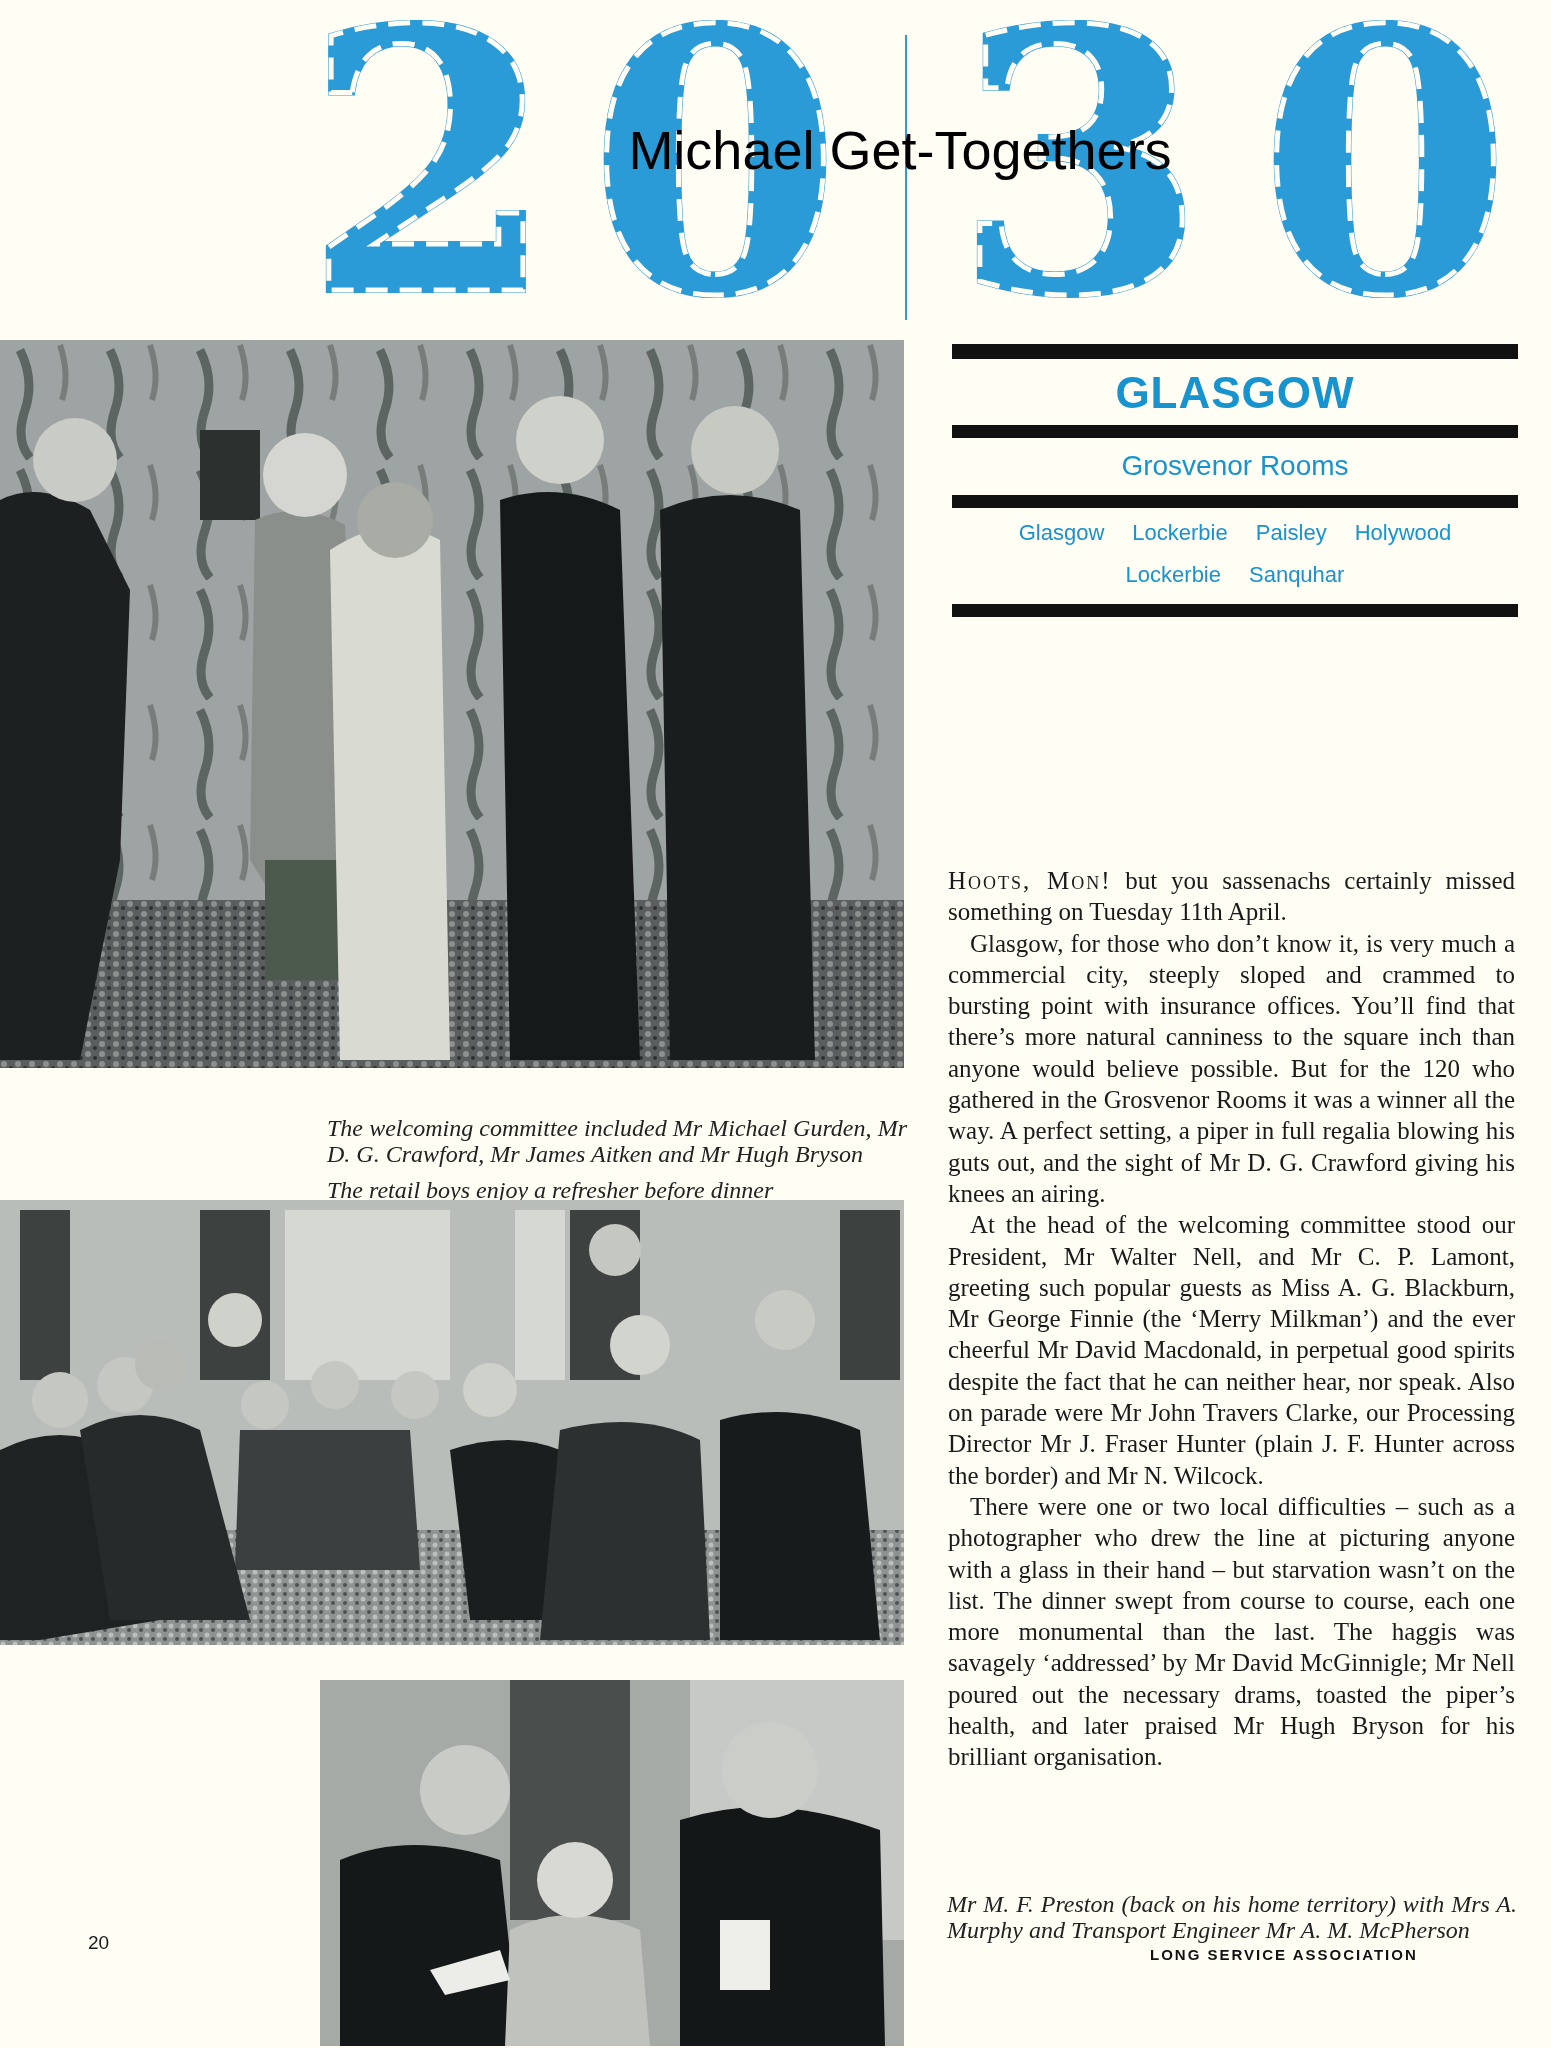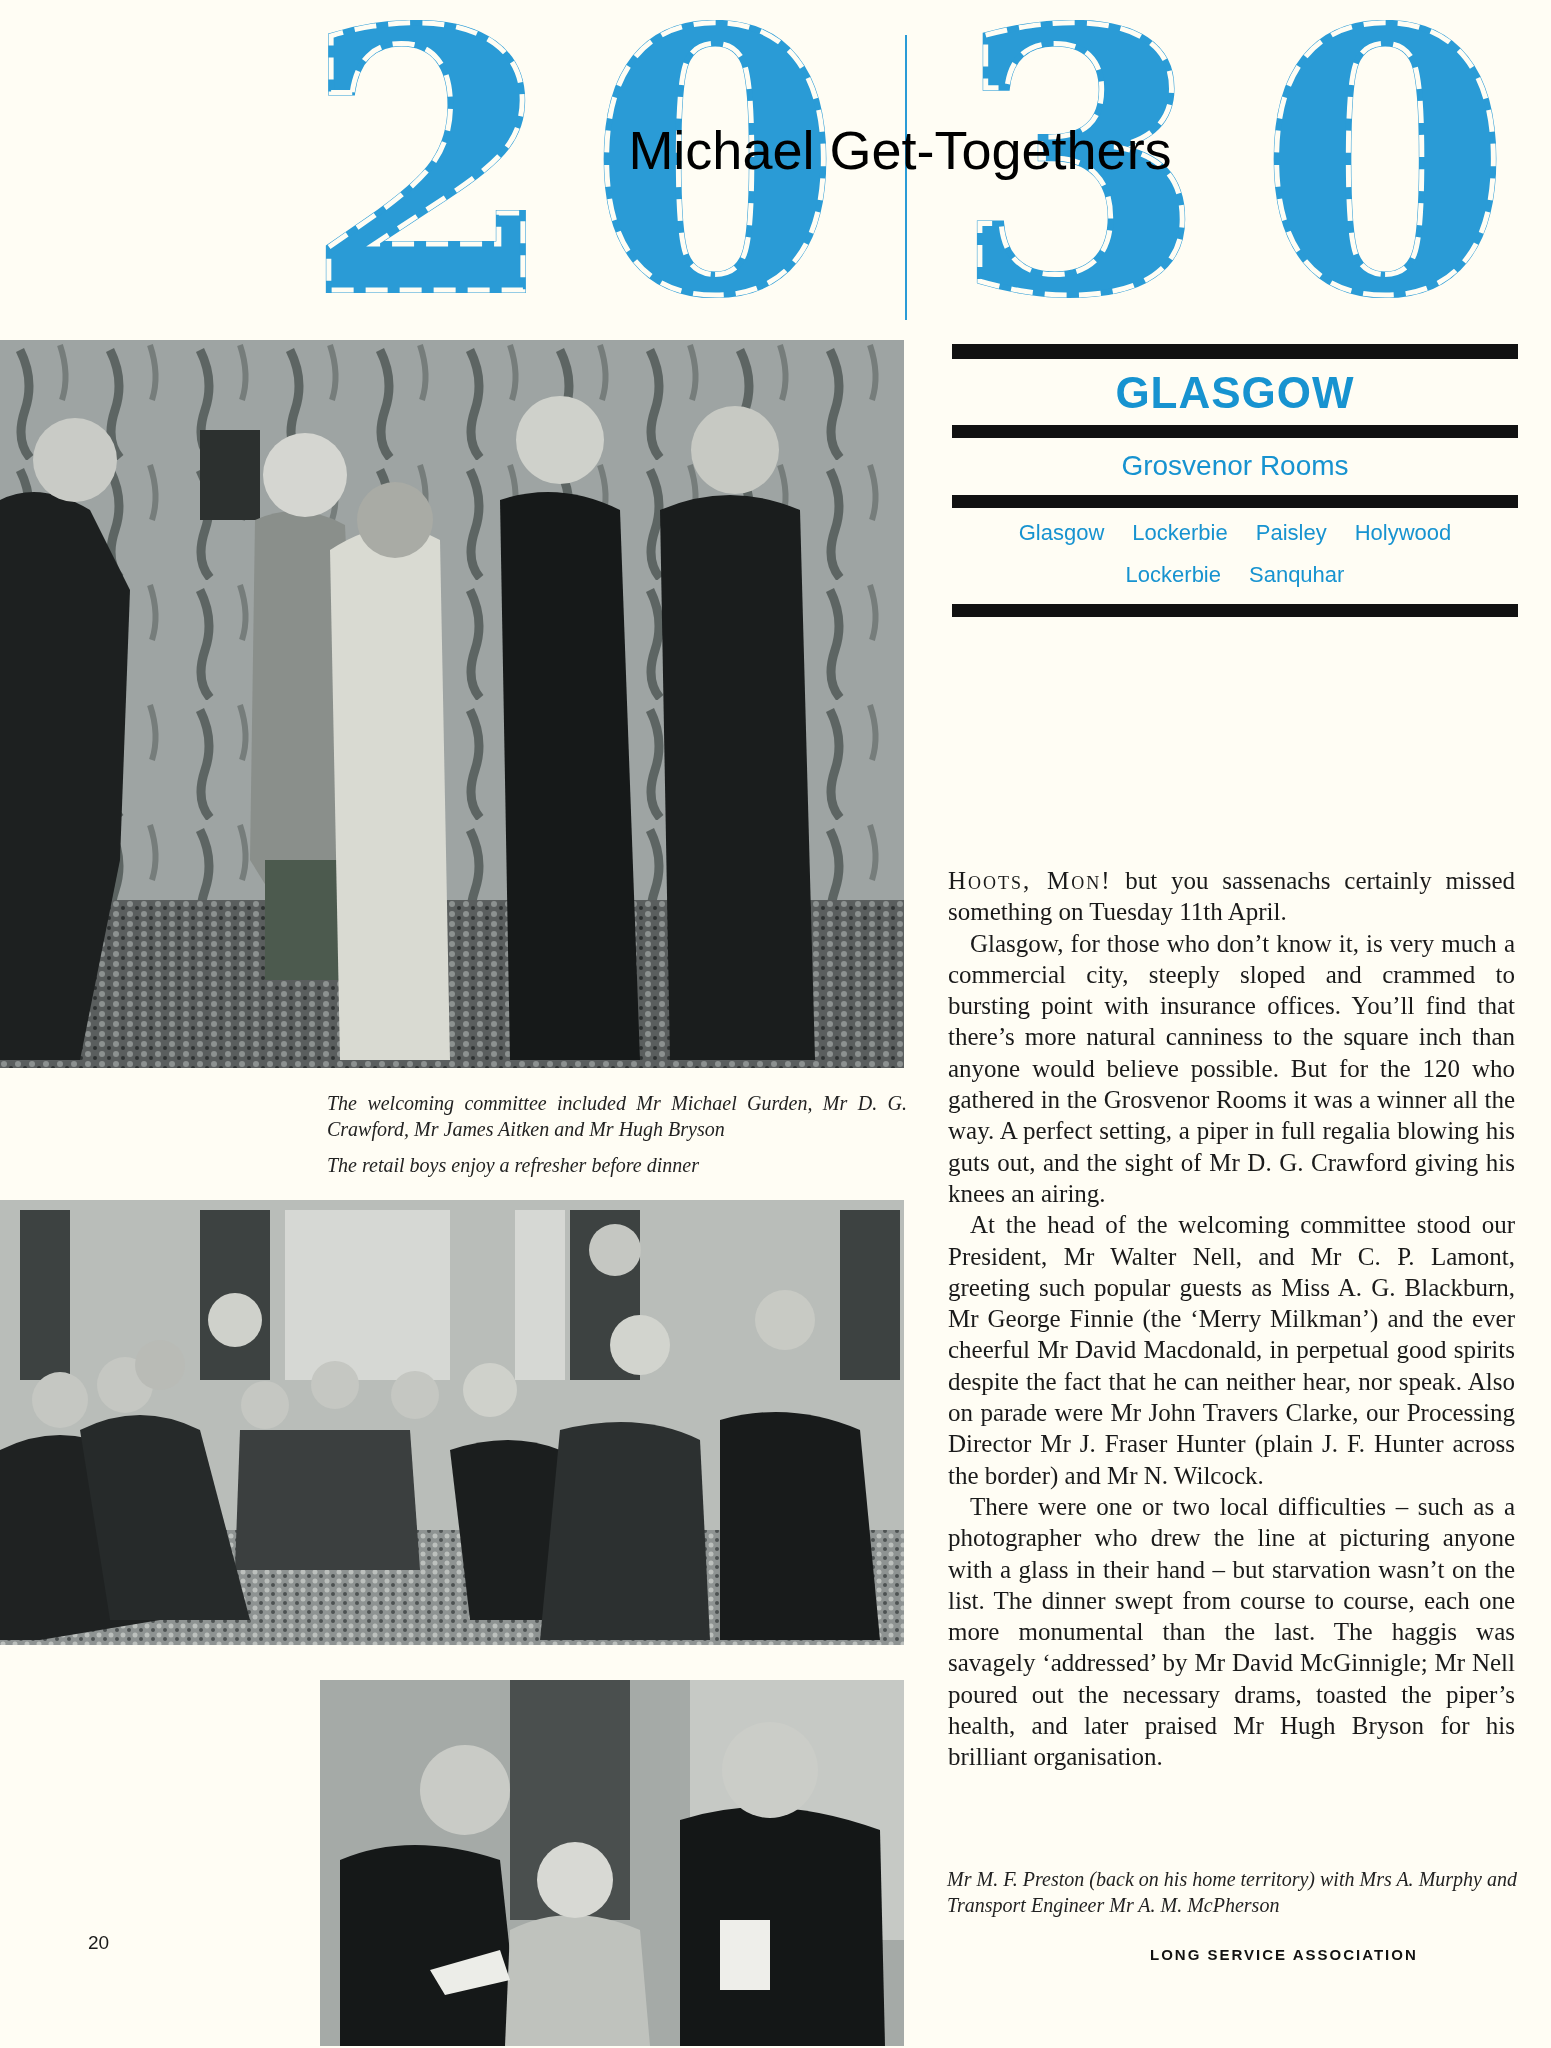--- a/index.html
+++ b/index.html
@@ -30,21 +30,21 @@
     }
 
     
     .photo { overflow: hidden; background: #4a4f4f; }
     .photo svg { width: 100%; height: 100%; display: block; }
     #photo-committee { left: 0; top: 340px; width: 904px; height: 728px; }
     #photo-retail { left: 0; top: 1200px; width: 904px; height: 445px; }
     #photo-preston { left: 320px; top: 1680px; width: 584px; height: 366px; }
 
     
-    .caption { font-style: italic; font-size: 20px; line-height: 26px; color: #222; }
+    .caption { font-style: italic; font-size: 24px; line-height: 26px; color: #222; margin-top: 25px; }
     #caption-committee { left: 327px; top: 1090px; width: 580px; text-align: justify; }
     #caption-retail { left: 327px; top: 1152px; width: 580px; font-style: italic; }
     #caption-preston { left: 947px; top: 1866px; width: 570px; text-align: justify; }
 
     
     #venue-box { left: 952px; top: 344px; width: 566px; }
     .bar { height: 15px; background: #111; width: 100%; }
     .bar.thin { height: 13px; }
     .venue-city {
       color: #1793d0; text-align: center;

